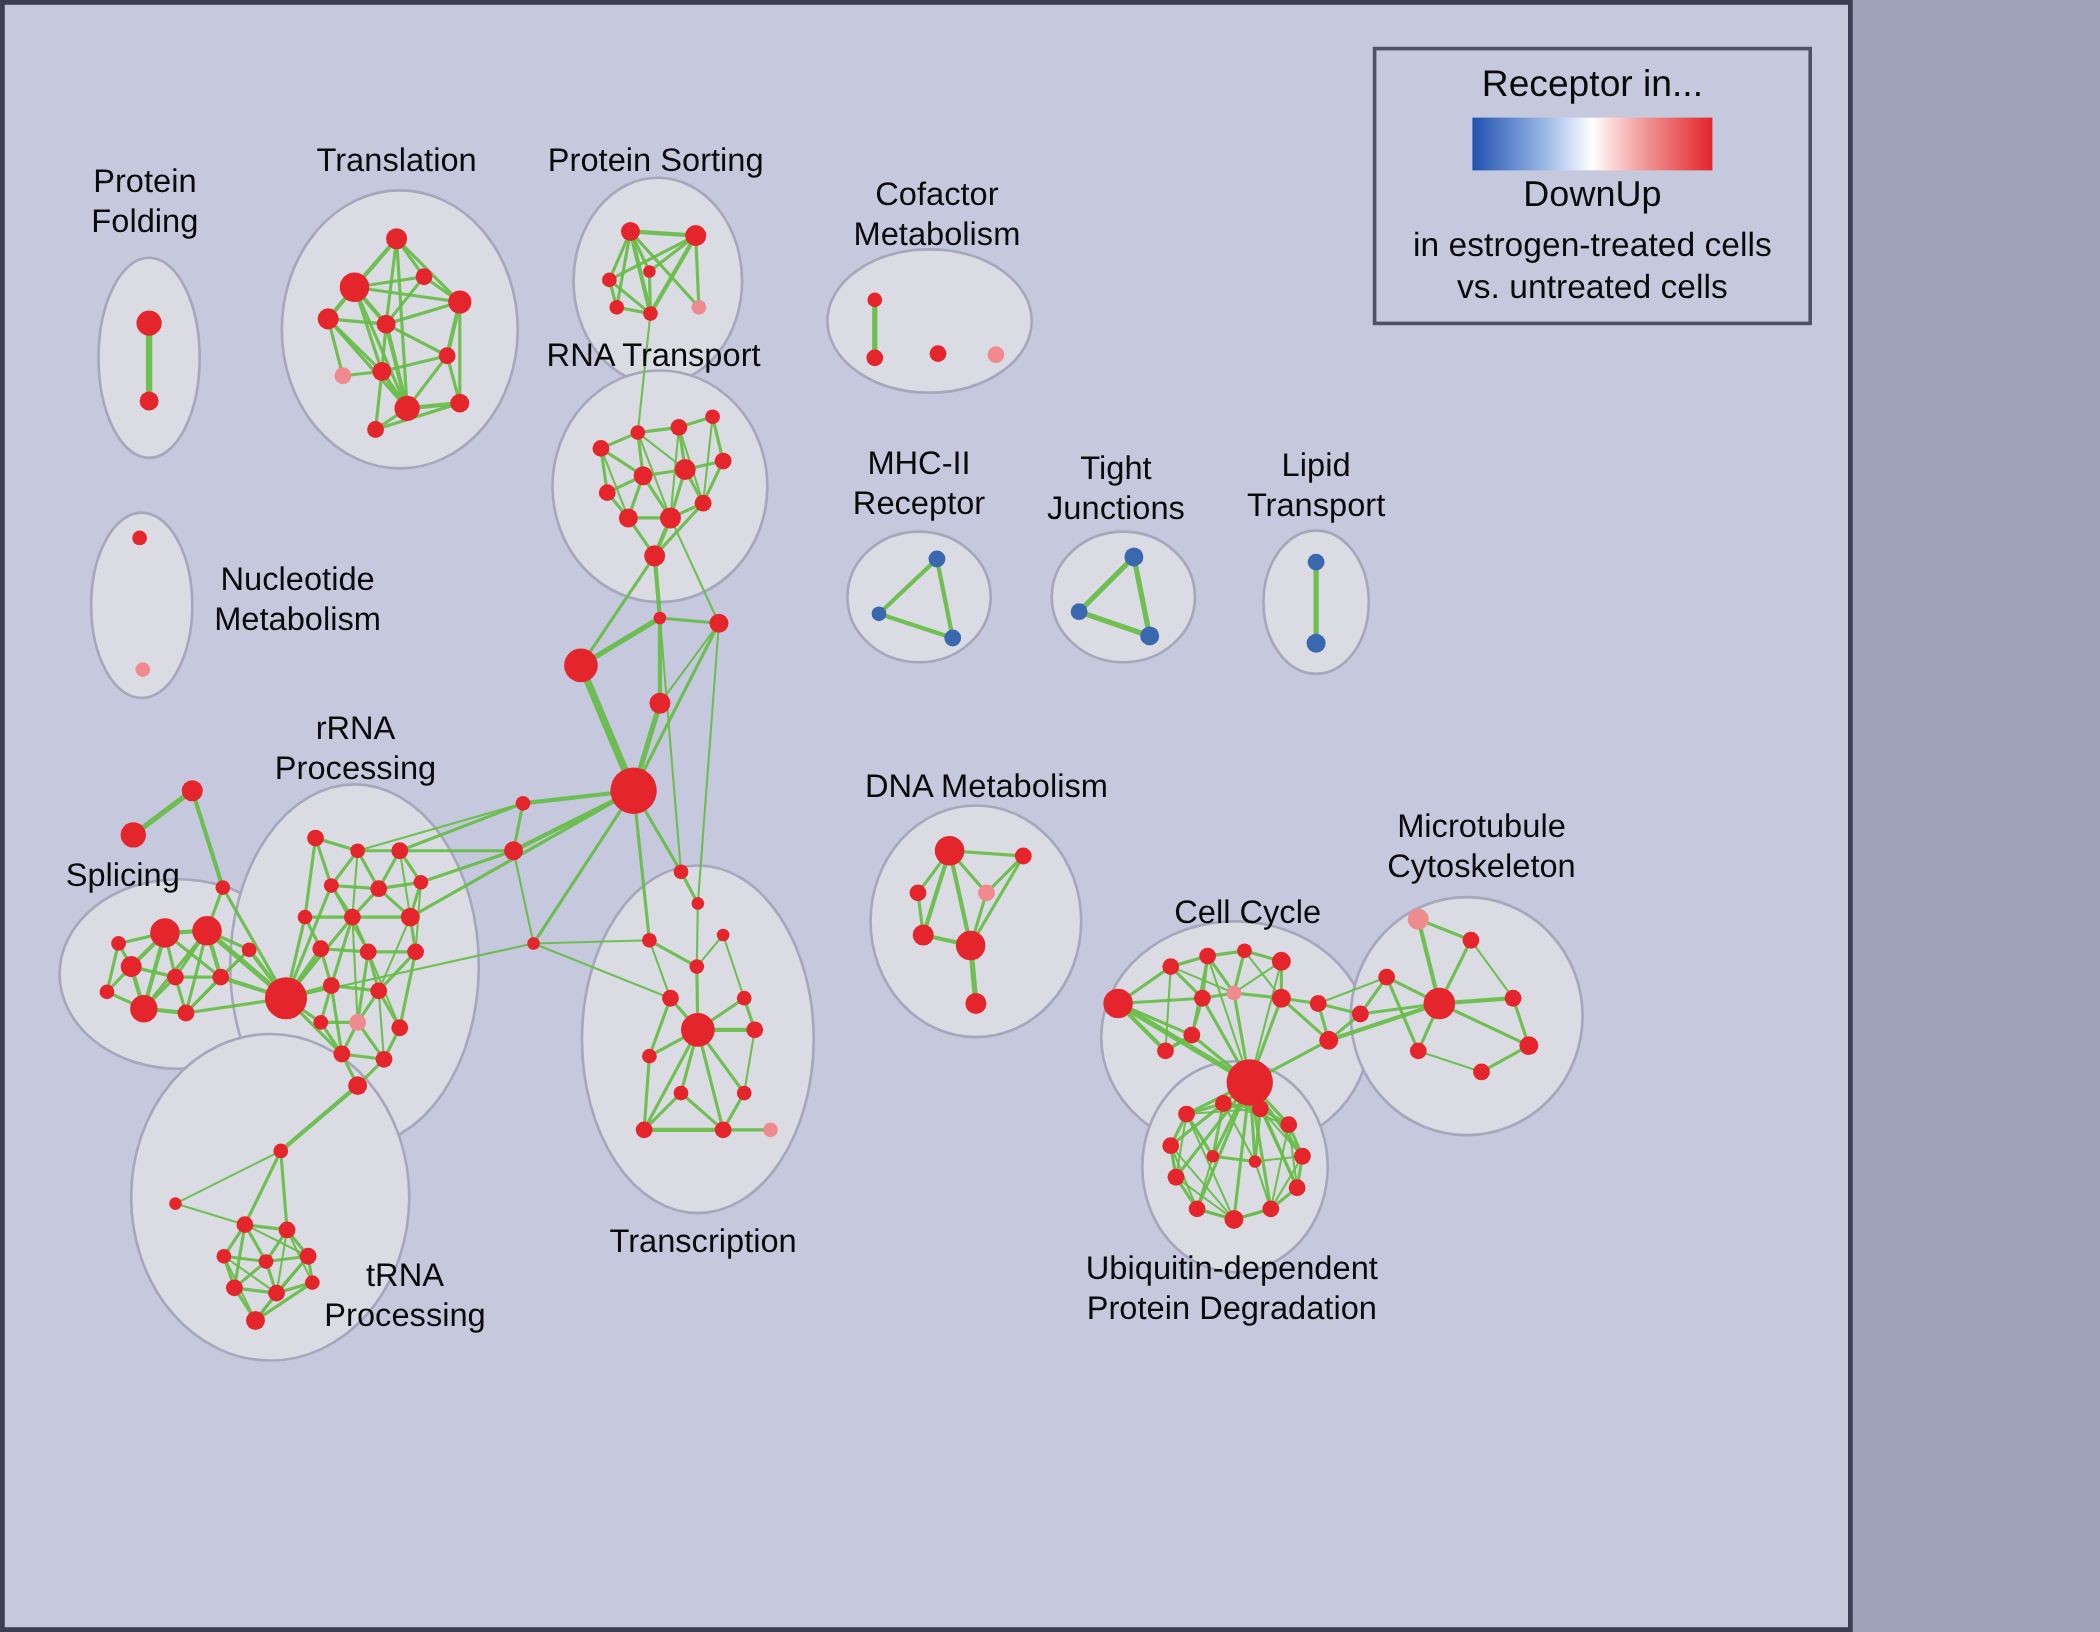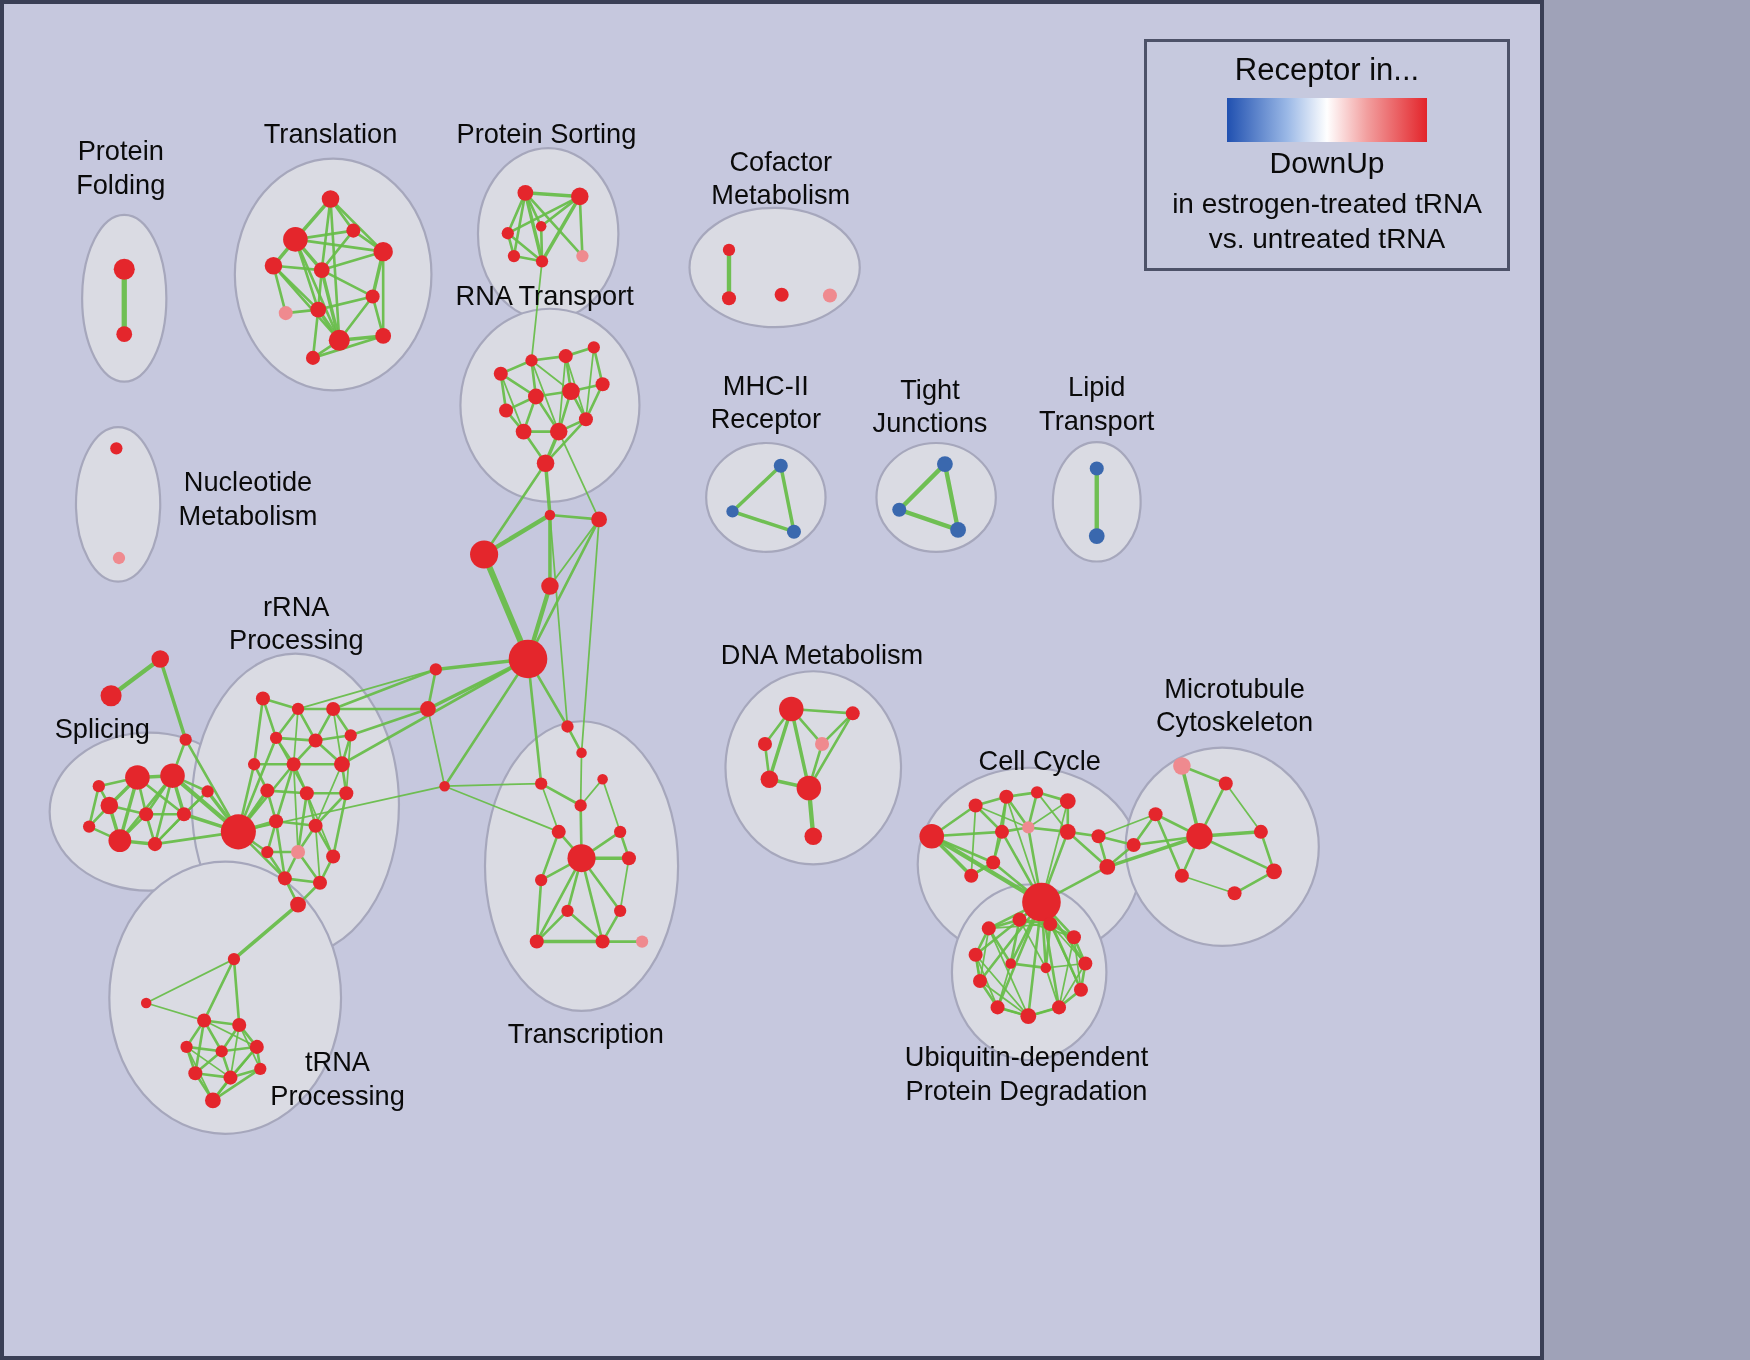--- a/index.html
+++ b/index.html
@@ -585,16 +585,16 @@
       <text x="1165" y="1120" text-anchor="middle" fill="#0a0a0a" font-size="31" font-family="&quot;Liberation Sans&quot;, sans-serif"><tspan x="1165" dy="0">Ubiquitin-dependent</tspan><tspan x="1165" dy="38">Protein Degradation</tspan></text>
     </svg>
 
   <div id="legend">
     <div class="lg-title">Receptor in...</div>
     <div class="lg-bar"></div>
     <div class="lg-row">
       <span>Down</span>
       <span>Up</span>
     </div>
-    <div class="lg-sub">in estrogen-treated tRNA</div>
-    <div class="lg-sub">vs. untreated tRNA</div>
+    <div class="lg-sub">in estrogen-treated cells</div>
+    <div class="lg-sub">vs. untreated cells</div>
   </div>
 </div>
 
 </body></html>

